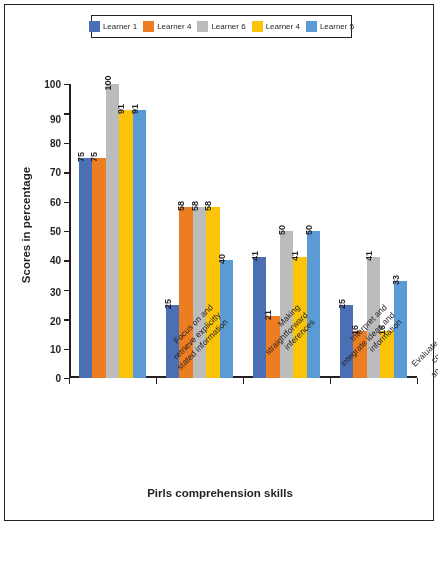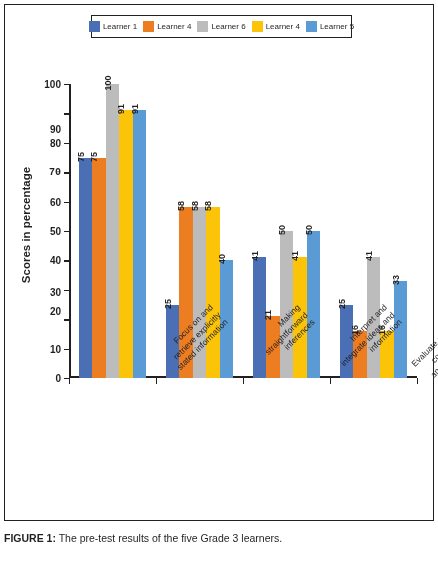--- a/index.html
+++ b/index.html
@@ -217,35 +217,35 @@
 
     <div id="plot-area">
       <div id="y-axis-line"></div>
       <div id="x-axis-line"></div>
       <div id="y-ticks">
           <div class="y-tick" style="top: 294px;"></div>
           <div class="y-tick-label" style="top: 294px;">0</div>
           <div class="y-tick" style="top: 264.6px;"></div>
           <div class="y-tick-label" style="top: 264.6px;">10</div>
           <div class="y-tick" style="top: 235.2px;"></div>
-          <div class="y-tick-label" style="top: 227px;">20</div>
+          <div class="y-tick-label" style="top: 237px;">20</div>
           <div class="y-tick" style="top: 205.8px;"></div>
           <div class="y-tick-label" style="top: 208px;">30</div>
           <div class="y-tick" style="top: 176.4px;"></div>
           <div class="y-tick-label" style="top: 176.4px;">40</div>
           <div class="y-tick" style="top: 147px;"></div>
           <div class="y-tick-label" style="top: 147px;">50</div>
           <div class="y-tick" style="top: 117.6px;"></div>
           <div class="y-tick-label" style="top: 117.6px;">60</div>
           <div class="y-tick" style="top: 88.2px;"></div>
-          <div class="y-tick-label" style="top: 88.2px; font-family: Liberation Mono, monospace;">70</div>
+          <div class="y-tick-label" style="top: 88.2px;">70</div>
           <div class="y-tick" style="top: 58.8px;"></div>
           <div class="y-tick-label" style="top: 58.8px;">80</div>
           <div class="y-tick" style="top: 29.4px;"></div>
-          <div class="y-tick-label" style="top: 45px;">90</div>
+          <div class="y-tick-label" style="top: 35px;">90</div>
           <div class="y-tick" style="top: 0px;"></div>
           <div class="y-tick-label" style="top: 0px;">100</div>
         </div>
       <div id="x-ticks">
           <div class="x-tick" style="left: 0px;"></div>
           <div class="x-tick" style="left: 87px;"></div>
           <div class="x-tick" style="left: 174px;"></div>
           <div class="x-tick" style="left: 261px;"></div>
           <div class="x-tick" style="left: 348px;"></div>
         </div>
@@ -337,20 +337,18 @@
           <div>integrate ideas and</div>
           <div>information</div>
         </div>
         <div class="cat-label" style="left: 378.94px;">
           <div>Evaluate and examine</div>
           <div>content, language</div>
           <div>and textual elements</div>
         </div>
       </div>
 
+    <div id="x-axis-title">Pirls comprehension skills</div>
 
   </div>
 
-  <div id="figure-caption">
-    <span class="cap-lead">FIGURE 1:</span><span> The pre-test results of the five Grade 3 learners.</span>
-  </div>
 
 </div>
 
 </body></html>

